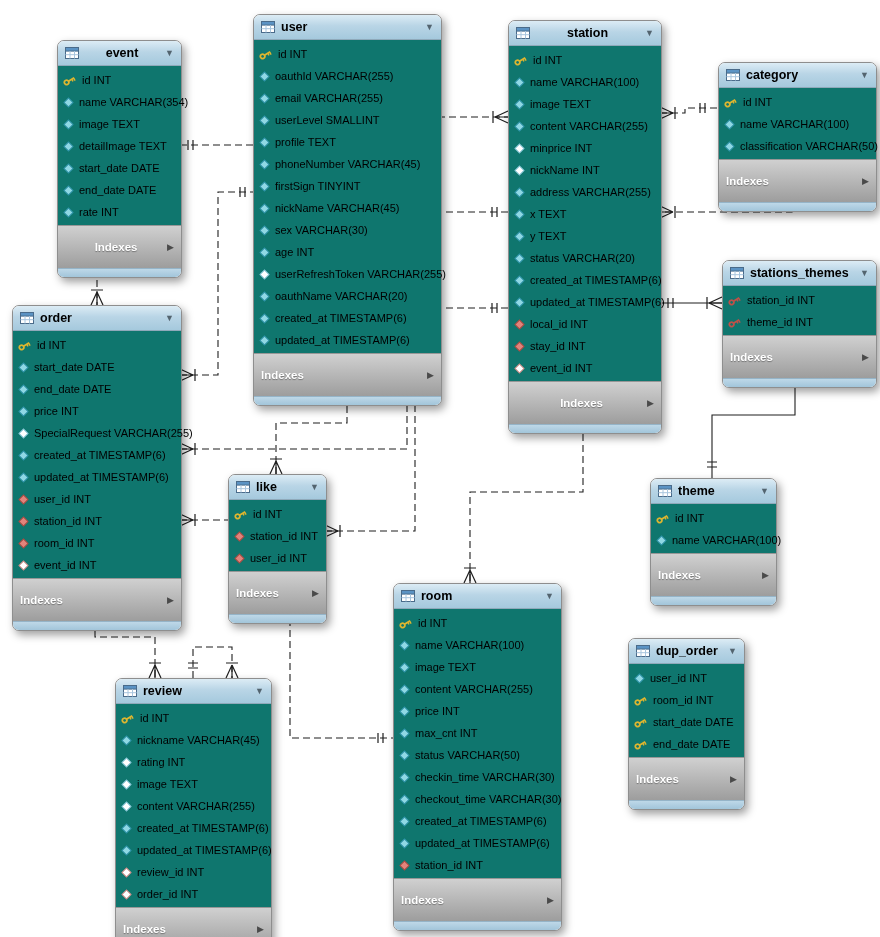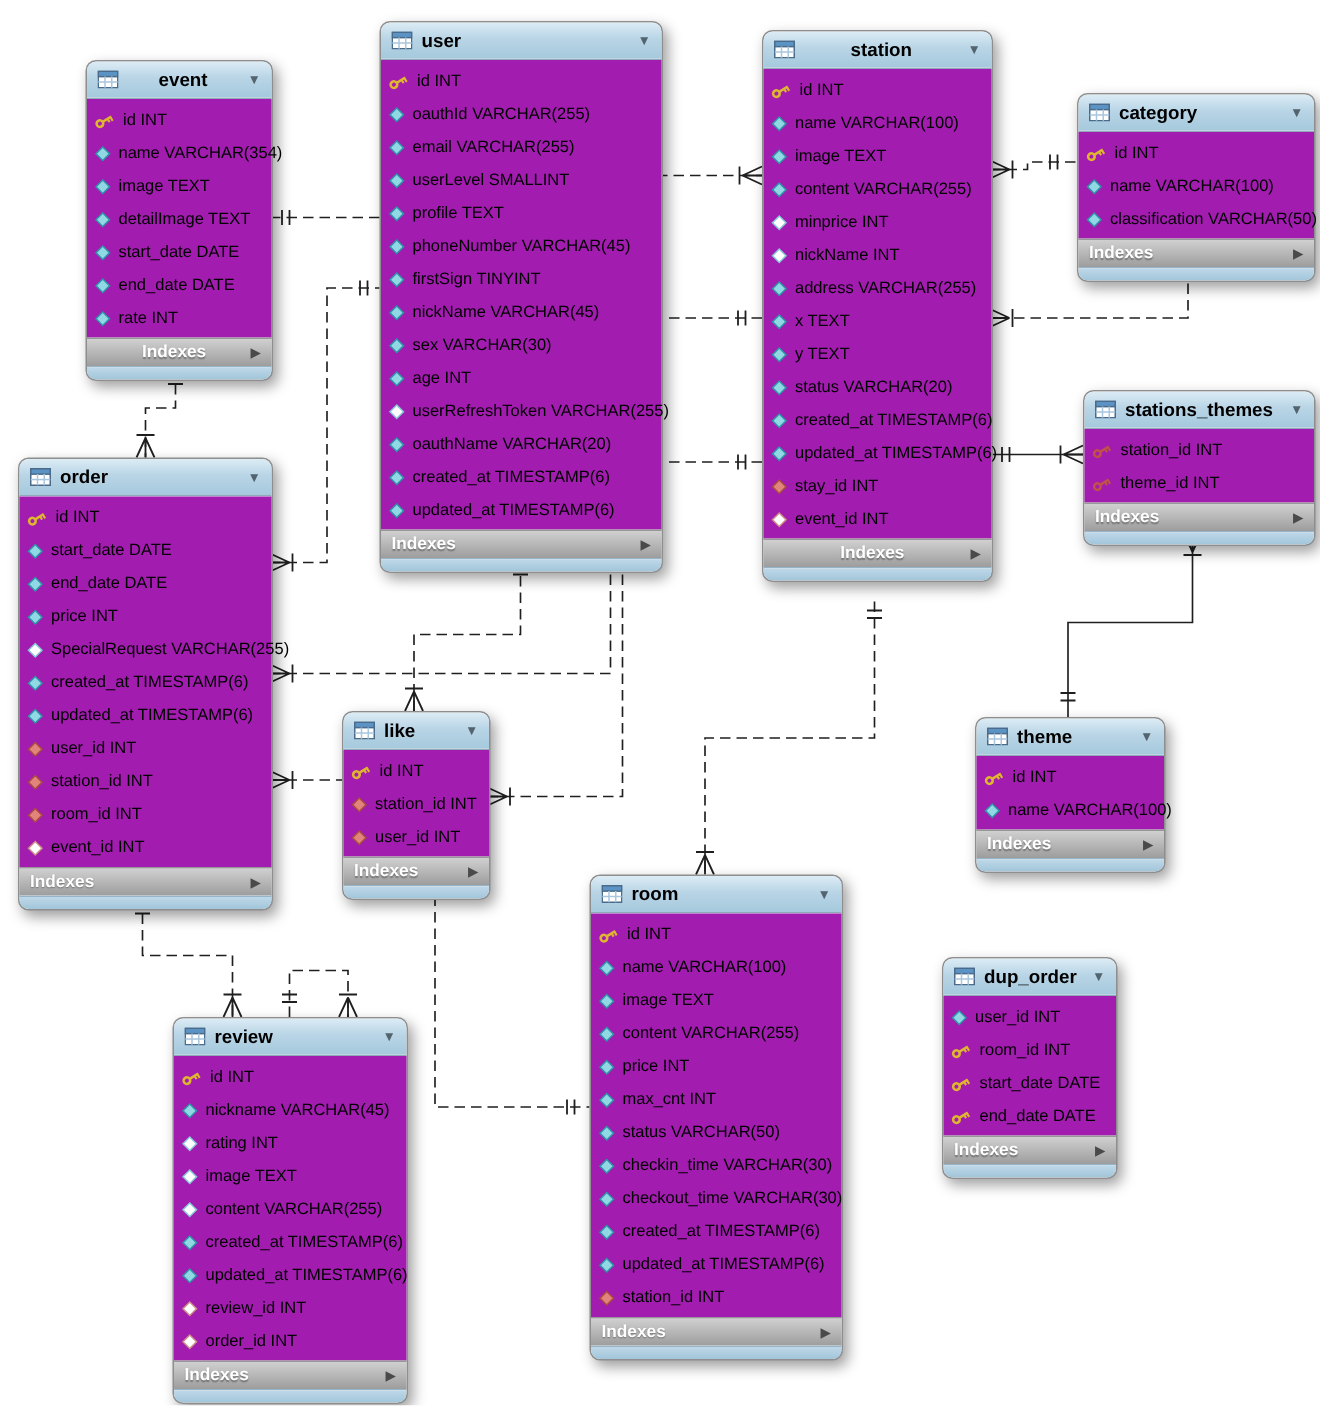--- a/index.html
+++ b/index.html
@@ -10,27 +10,27 @@
   .rel-line.dashed{stroke-dasharray:7,4;}
   .rel-marker{fill:none;stroke:#1f1f1f;stroke-width:1.2;}
   .db-table{position:absolute;z-index:2;background:#ffffff;border:1px solid #8e8e8e;
             border-radius:7px;box-shadow:3px 4px 9px rgba(0,0,0,.38);}
   .tbl-header{height:24px;display:flex;align-items:center;gap:6px;padding:0 7px;
               background:linear-gradient(180deg,#dcecf5 0%,#b9d5e6 45%,#a5c9dd 100%);
               border-bottom:1px solid #8fa9ba;border-radius:6px 6px 0 0;}
   .tbl-title{font-size:12.5px;font-weight:bold;color:#000;flex:1;white-space:nowrap;
              overflow:hidden;}
   .tbl-collapse{font-size:9px;color:#53646f;line-height:1;}
-  .tbl-rows{padding:3px 0 2px 0;background:#a21caf;}
+  .tbl-rows{padding:3px 0 2px 0;background:#0f766e;}
   .tbl-row{height:22px;display:flex;align-items:center;gap:5px;padding-left:5px;
            font-size:11px;color:#000;white-space:nowrap;}
   .tbl-row .cicon{flex:0 0 auto;display:flex;align-items:center;}
   .tbl-footer{height:18px;display:flex;align-items:center;
               background:linear-gradient(180deg,#d0d0d0,#9d9d9d);
-              border-top:1px solid #979797;padding:0 7px;}
+              border-top:1px solid #979797;padding:12px 7px;}
   .tbl-footer .flabel{flex:1;font-size:11.5px;font-weight:bold;color:#fff;
                       text-shadow:0 1px 1px rgba(0,0,0,.35);}
   .tbl-footer .farrow{font-size:9px;color:#4a4a4a;}
   .tbl-bottom{height:8px;background:linear-gradient(180deg,#bed8e8,#a2c5da);
               border-top:1px solid #95b4c8;border-radius:0 0 6px 6px;}
 </style>
 </head>
 <body>
 
 <div id="stage">
@@ -415,20 +415,28 @@
             </svg>
           </span>
           <span>updated_at TIMESTAMP(6)</span>
         </div>
         <div class="tbl-row">
           <span class="cicon">
             <svg width="11" height="11" viewBox="0 0 11 11">
               <rect x="2.3" y="2.3" width="6.4" height="6.4" transform="rotate(45 5.5 5.5)" fill="#e2847c" stroke="#a94b42" stroke-width="1"></rect>
             </svg>
           </span>
+          <span>local_id INT</span>
+        </div>
+        <div class="tbl-row">
+          <span class="cicon">
+            <svg width="11" height="11" viewBox="0 0 11 11">
+              <rect x="2.3" y="2.3" width="6.4" height="6.4" transform="rotate(45 5.5 5.5)" fill="#e2847c" stroke="#a94b42" stroke-width="1"></rect>
+            </svg>
+          </span>
           <span>stay_id INT</span>
         </div>
         <div class="tbl-row">
           <span class="cicon">
             <svg width="11" height="11" viewBox="0 0 11 11">
               <rect x="2.3" y="2.3" width="6.4" height="6.4" transform="rotate(45 5.5 5.5)" fill="#ffffff" stroke="#cf8d88" stroke-width="1"></rect>
             </svg>
           </span>
           <span>event_id INT</span>
         </div>

